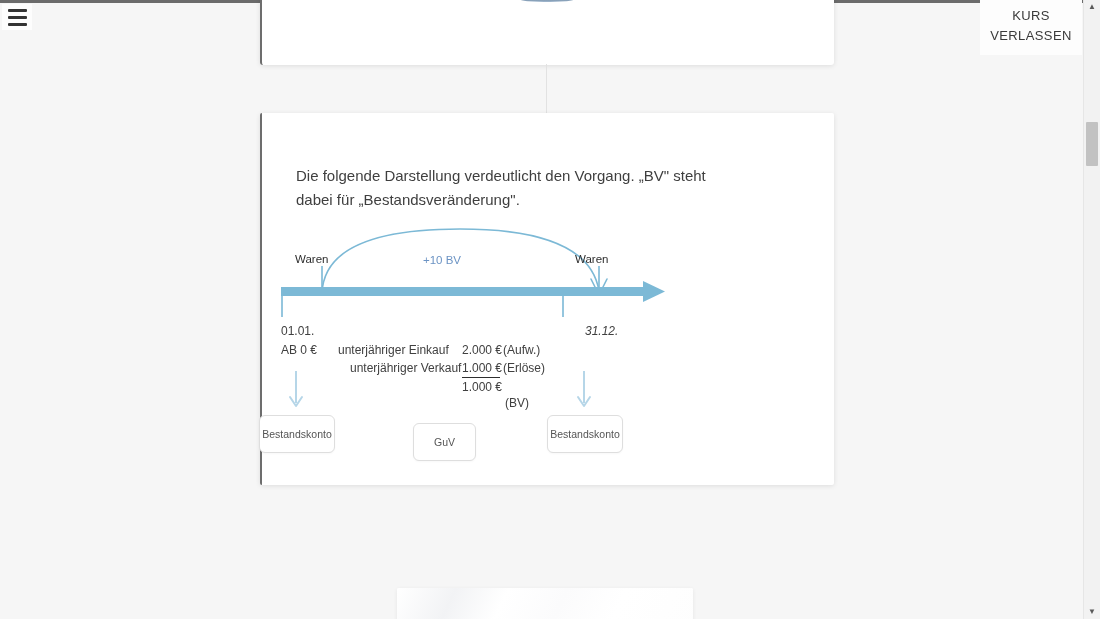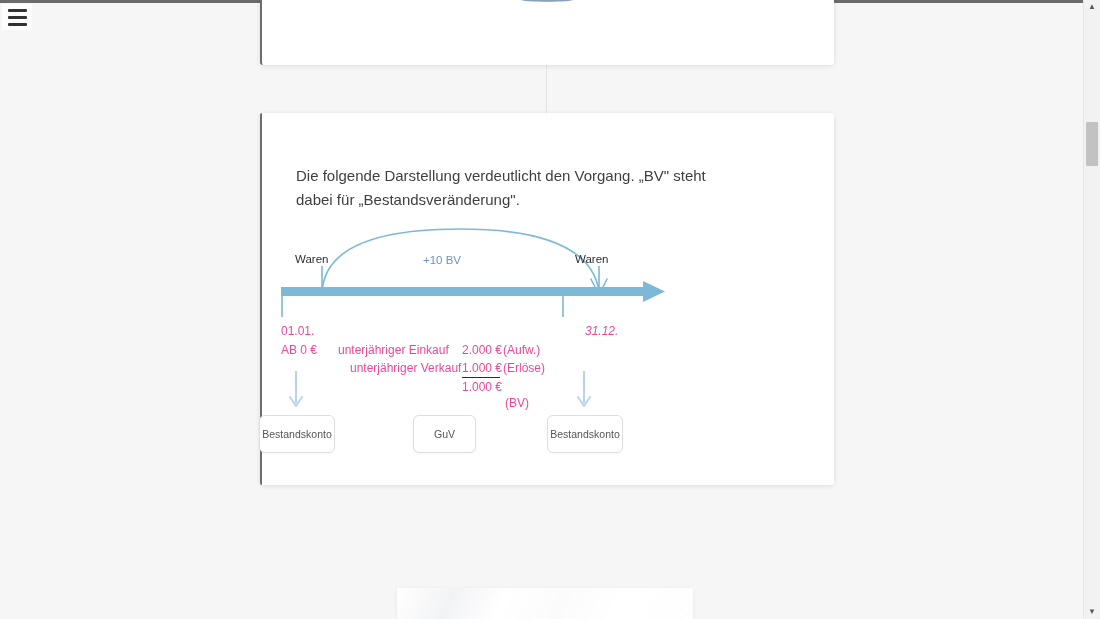--- a/index.html
+++ b/index.html
@@ -186,21 +186,21 @@
     position: absolute;
     font-size: 11.5px;
     color: #2e2e2e;
     white-space: nowrap;
   }
   .dg-label.blue {
     color: #6b93c4;
     font-size: 11.5px;
   }
   .dg-label.dark {
-    color: #ec4899;
+    color: #404040;
     font-size: 12px;
   }
 
   
   .acct-box {
     position: absolute;
     height: 36px;
     border: 1px solid #dedede;
     border-radius: 6px;
     background: #ffffff;
@@ -284,41 +284,42 @@
 
       <div class="sum-rule" style="left:200px; top:174px; width:38px;"></div>
 
       <span class="dg-label dark" style="left:200px; top:177px;">1.000 €</span>
       <span class="dg-label dark" style="left:243px; top:193px;">(BV)</span>
 
       <div class="acct-box" style="left:-3px; top:212px; width:74px;">
         <span>Bestandskonto</span>
       </div>
 
-      <div class="acct-box" style="left:151px; top:212px; width:61px;">
+      <div class="acct-box" style="left:151px; top:220px; width:61px;">
         <span>GuV</span>
       </div>
 
       <div class="acct-box" style="left:285px; top:212px; width:74px;">
         <span>Bestandskonto</span>
       </div>
 
     </div>
   </div>
 
   <div class="card card-bottom">
     <div class="bottom-image"></div>
   </div>
 
   <div class="hamburger">
     <span></span>
     <span></span>
     <span></span>
   </div>
 
+  <div class="exit-course">KURS VERLASSEN</div>
 
   <div class="scrollbar-track">
     <div class="scrollbar-arrow up">▲</div>
     <div class="scrollbar-thumb"></div>
     <div class="scrollbar-arrow down">▼</div>
   </div>
 
 </div>
 
 </body></html>

